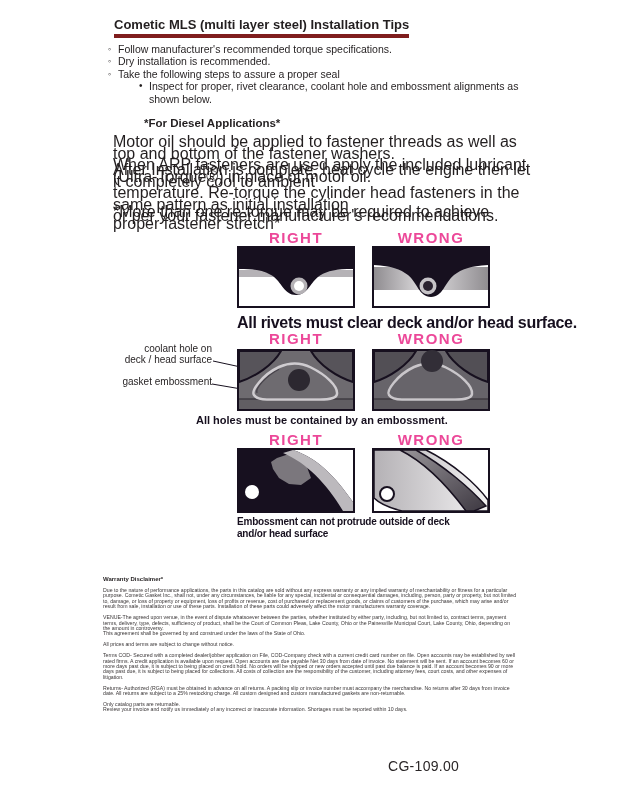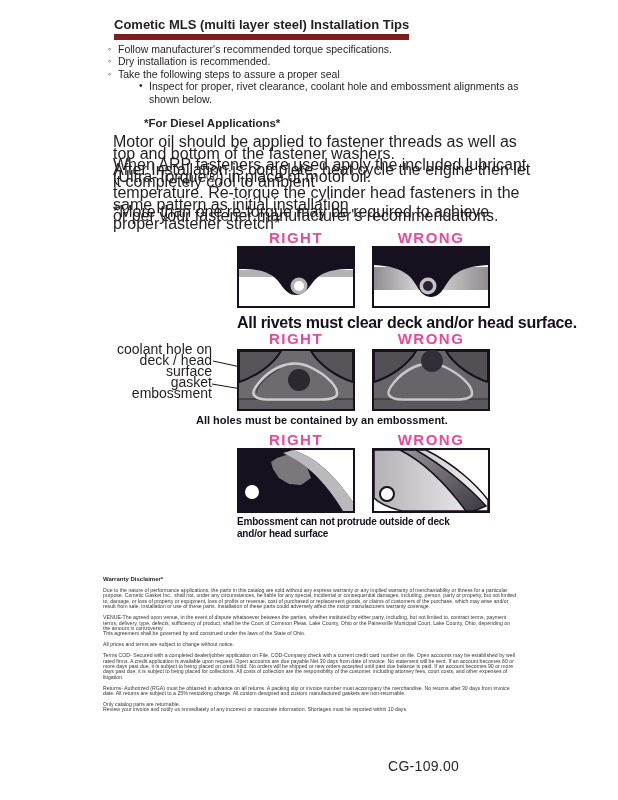--- a/index.html
+++ b/index.html
@@ -4,39 +4,39 @@
 <style>
   * { margin:0; padding:0; box-sizing:border-box; }
   html,body { background:#ffffff; }
   .page {
     position:relative; width:618px; height:800px; background:#ffffff;
     font-family:"Liberation Sans", sans-serif; color:#231f20; overflow:hidden;
   }
   .abs { position:absolute; }
   .doc-title {
     left:114px; top:17px; font-size:13px; font-weight:bold;
-    border-bottom:6px solid #7f1d1d; padding-bottom:2px; display:inline-block;
+    border-bottom:4px solid #7f1d1d; padding-bottom:2px; display:inline-block;
   }
   .bullets { left:108px; top:43px; font-size:10.5px; line-height:12.4px; width:440px; }
   .bullet { position:relative; padding-left:10px; }
   .bullet::before { content:"\25E6"; position:absolute; left:0; top:0; font-size:9px; }
   .bullet.sub { margin-left:31px; }
   .bullet.sub::before { content:"\2022"; font-size:10px; }
   .diesel-heading { left:113px; top:117px; font-size:11.5px; font-weight:bold;margin-left:31px; }
   .body-par { left:113px; width:420px; font-size:16px; line-height:11.6px; white-space:pre-line; }
   .par1 { top:136px; }
   .par2 { top:164px; }
   .note  { top:206px; }
   .rw-label { width:118px; text-align:center; font-size:15px; font-weight:bold; letter-spacing:1.5px; color:#ec4899; }
   .figure-box { width:118px; }
   .caption { font-weight:bold; color:#17101f; white-space:pre-line; }
   .cap1 { left:237px; top:314px; font-size:16px; letter-spacing:-0.3px; }
   .cap2 { left:196px; top:414px; font-size:11px; }
   .cap3 { left:237px; top:516px; font-size:10px; line-height:12px; letter-spacing:-0.2px; }
-  .callout { left:100px; width:112px; text-align:right; font-size:14px; line-height:10.8px; white-space:pre-line; }
+  .callout { left:100px; width:112px; text-align:right; font-size:10px; line-height:10.8px; white-space:pre-line; }
   .callout-coolant { top:344px; }
   .callout-emboss  { top:377px; }
   .leaders { left:205px; top:350px; pointer-events:none; }
   .disclaimer { left:103px; top:576px; width:415px; }
   .disclaimer h3 { font-size:6px; font-weight:bold; margin:0 0 6px 0; color:#2a2627; }
   .disclaimer p { font-size:5.2px; line-height:5.4px; margin:0 0 5.5px 0; white-space:pre-line; color:#3a3637; }
   .doc-number { left:388px; top:758px; font-size:14px; color:#2a2627; letter-spacing:0.3px; }
 </style>
 </head>
 <body>

